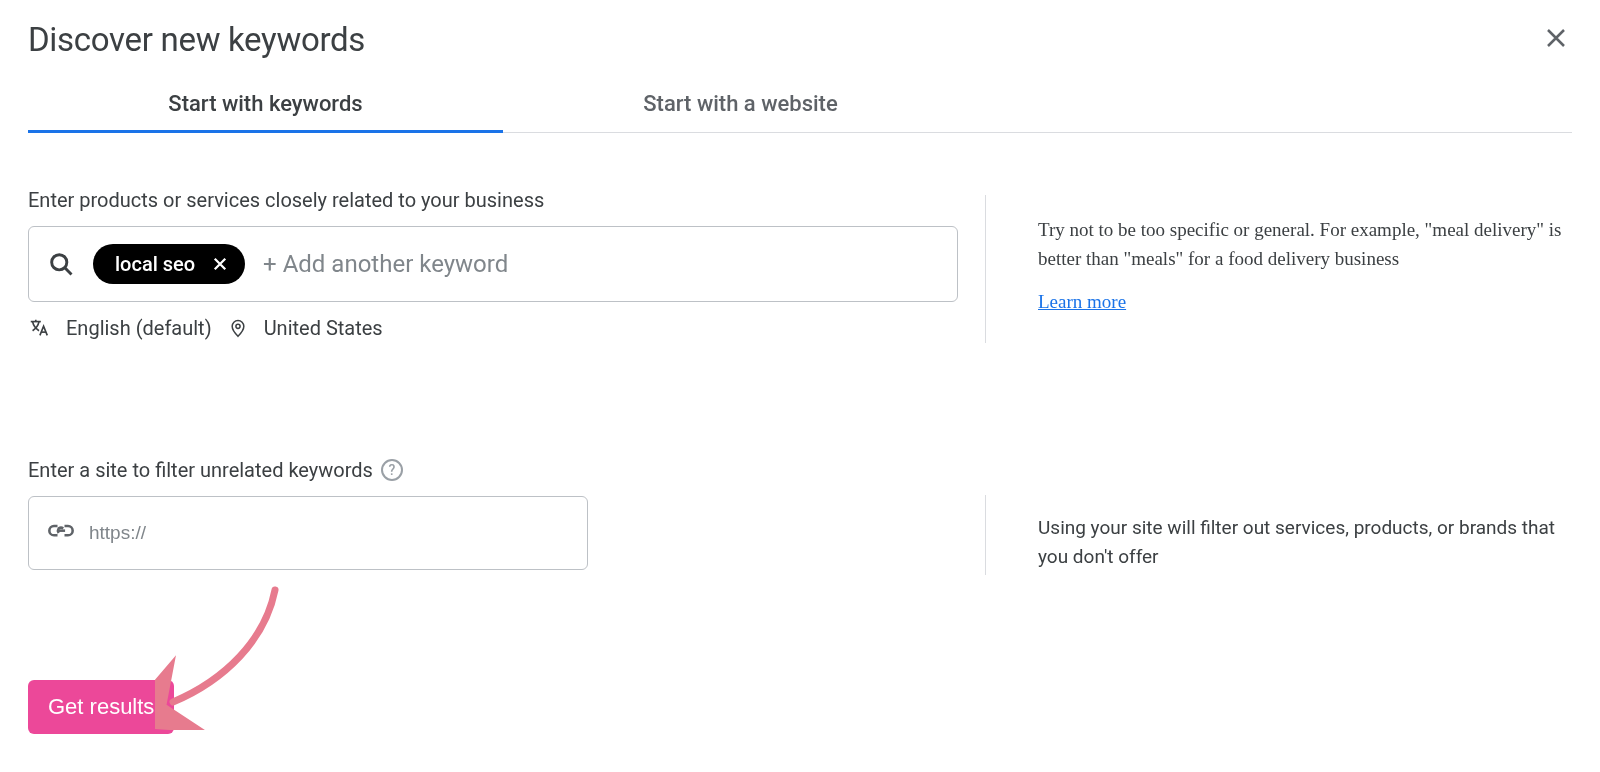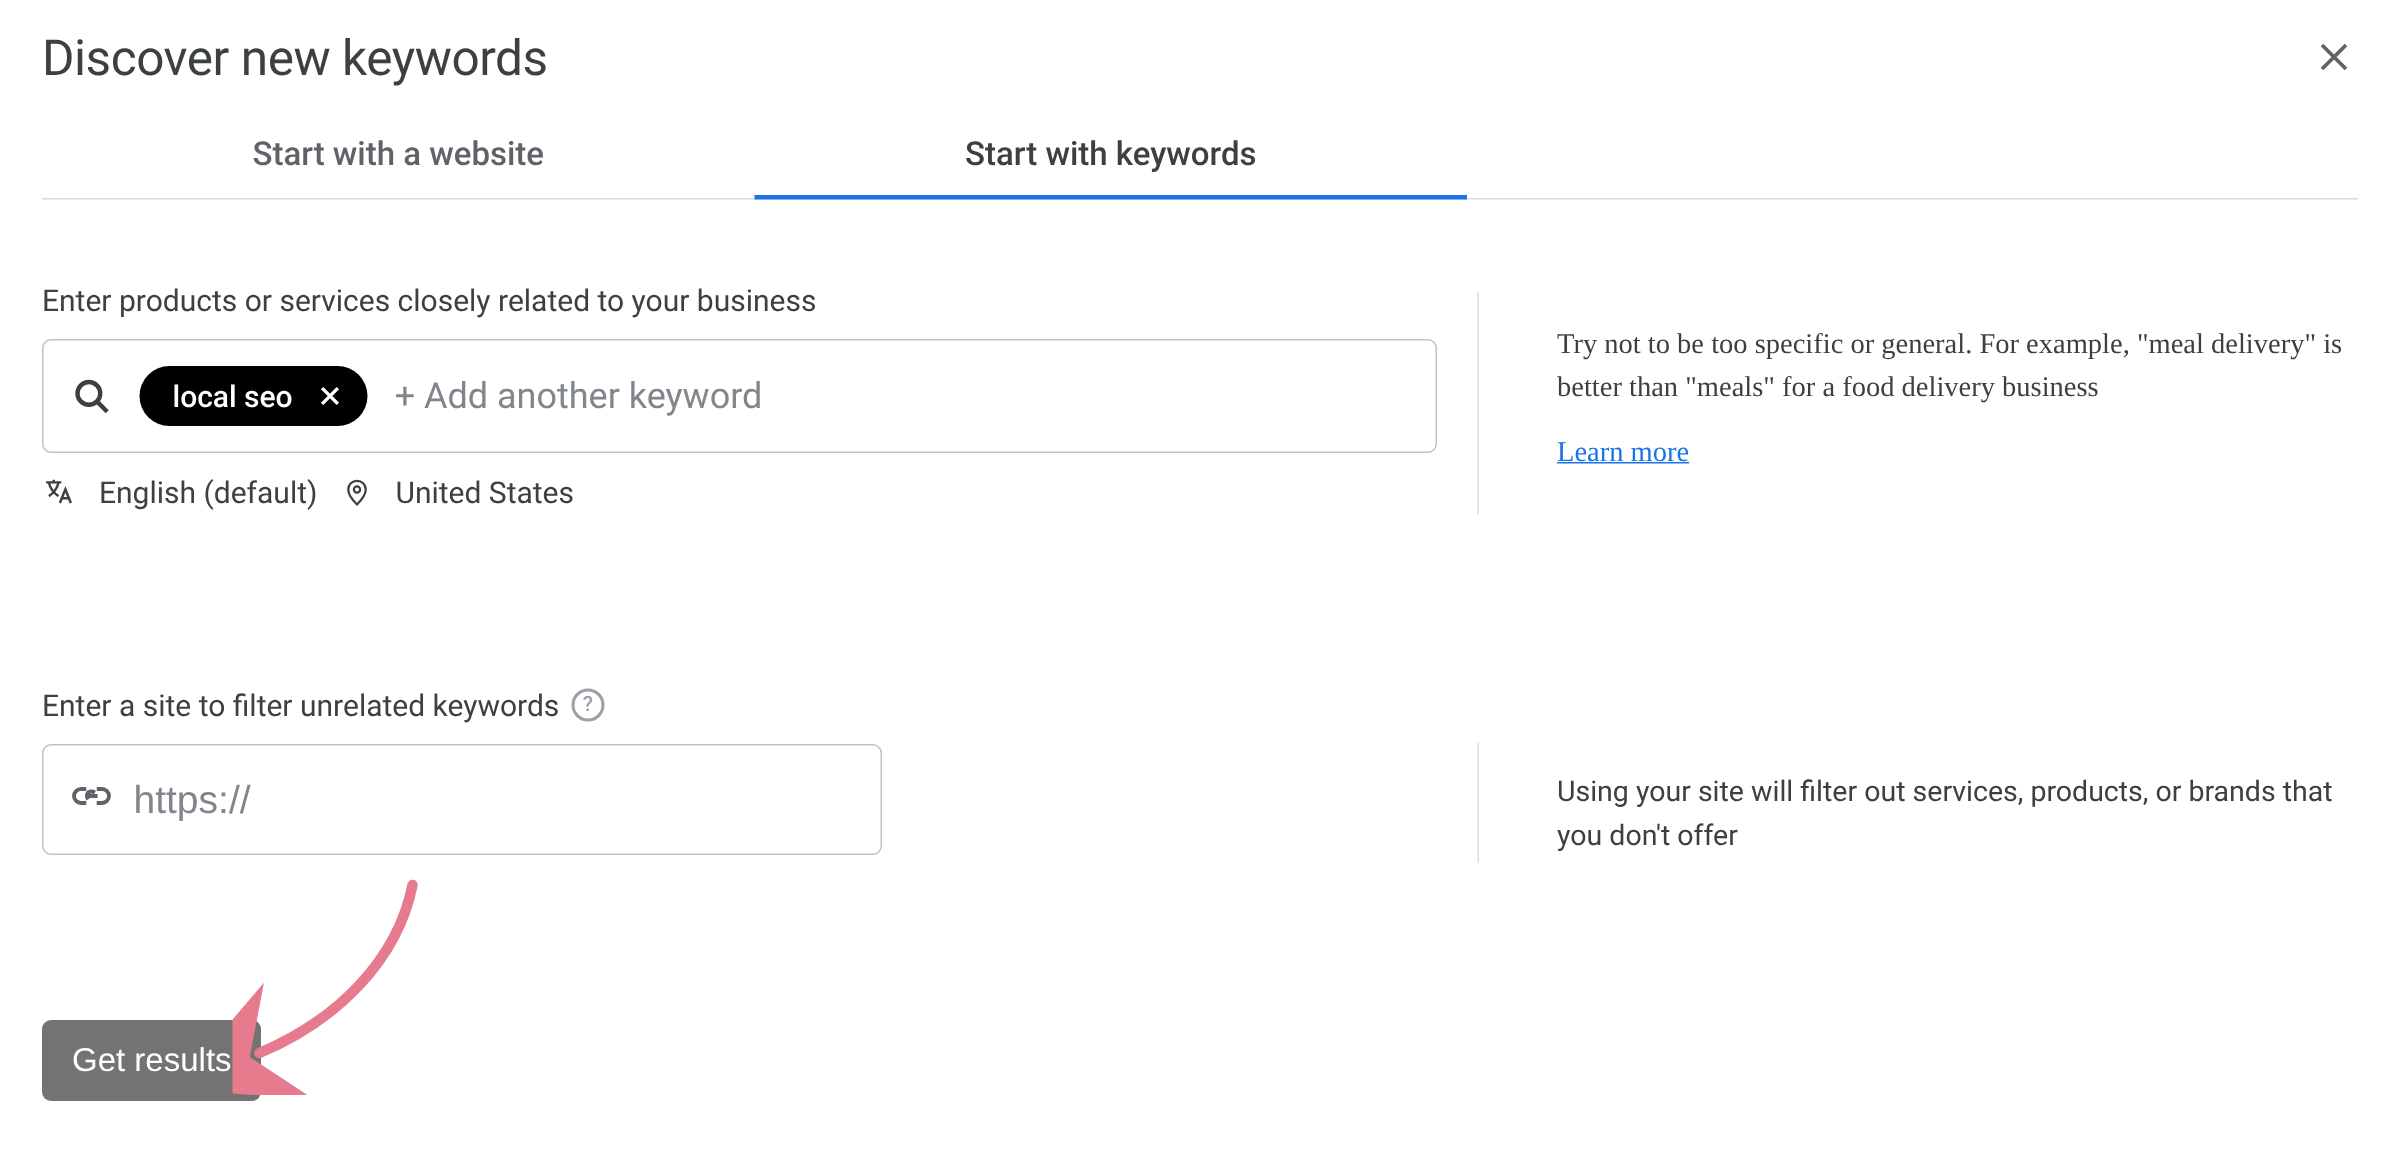--- a/index.html
+++ b/index.html
@@ -145,28 +145,28 @@
       border-radius: 6px;
       display: flex;
       align-items: center;
       padding: 0 18px;
       gap: 14px;
     }
     .link-ico { width: 28px; height: 28px; color: #5f6368; }
     .site-field input {
       border: none;
       outline: none;
-      font-size: 26px;
+      font-size: 19px;
       color: #000000;
       flex: 1;
     }
     .site-field input::placeholder { color: #80868b; }
     .primary-btn {
       display: inline-block;
-      background: #737373;
+      background: #ec4899;
       color: #fff;
       font-size: 22px;
       font-weight: 400;
       padding: 14px 20px;
       border-radius: 6px;
       border: none;
       cursor: pointer;
       margin-top: 110px;
     }
     .arrow-svg {
@@ -195,22 +195,22 @@
 <div class="header-row">
   <h1 class="page-title">Discover new keywords</h1>
   <div class="close-btn">
     <svg width="24" height="24" viewBox="0 0 24 24">
       <path d="M4 4 L20 20 M20 4 L4 20" stroke="#5f6368" stroke-width="2.5" fill="none"></path>
     </svg>
   </div>
 </div>
 
 <div class="tabs">
+  <div class="tab active">Start with keywords</div>
   <div class="tab">Start with a website</div>
-  <div class="tab active">Start with keywords</div>
 </div>
 
 <div id="vline1" class="vline"></div>
 <div id="vline2" class="vline"></div>
 
 <div class="columns block-rel">
   <div class="left-col">
     <div class="field-label">Enter products or services closely related to your business</div>
     <div class="keyword-field">
       <svg class="search-ico" viewBox="0 0 24 24">

